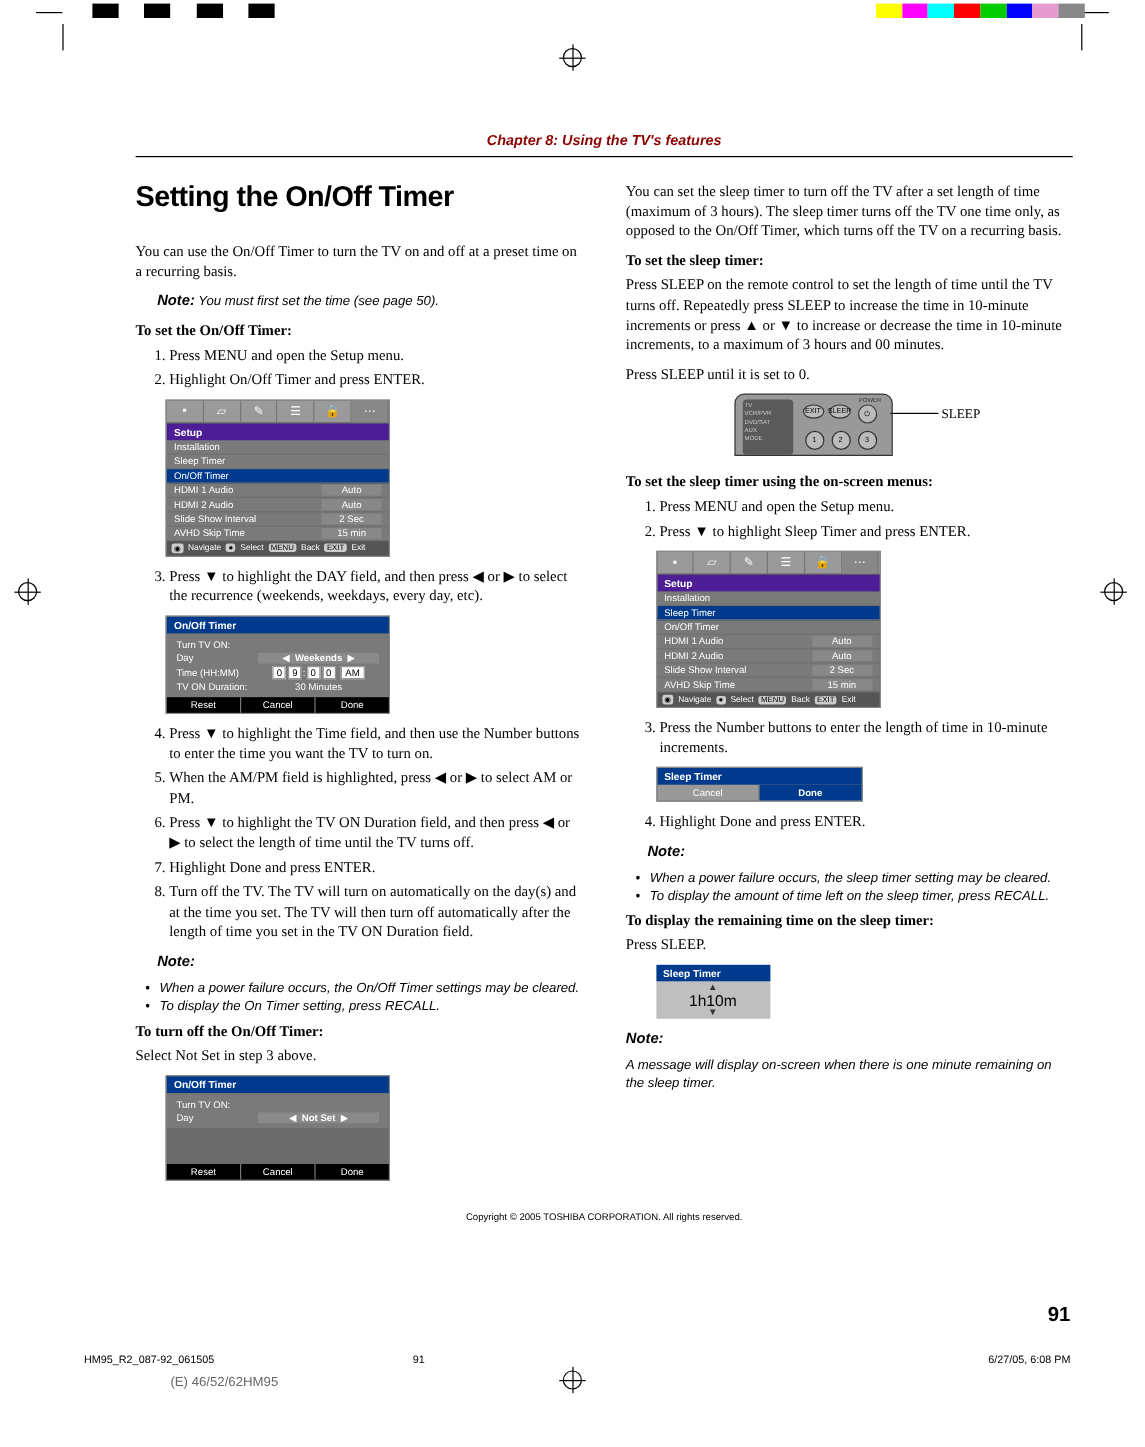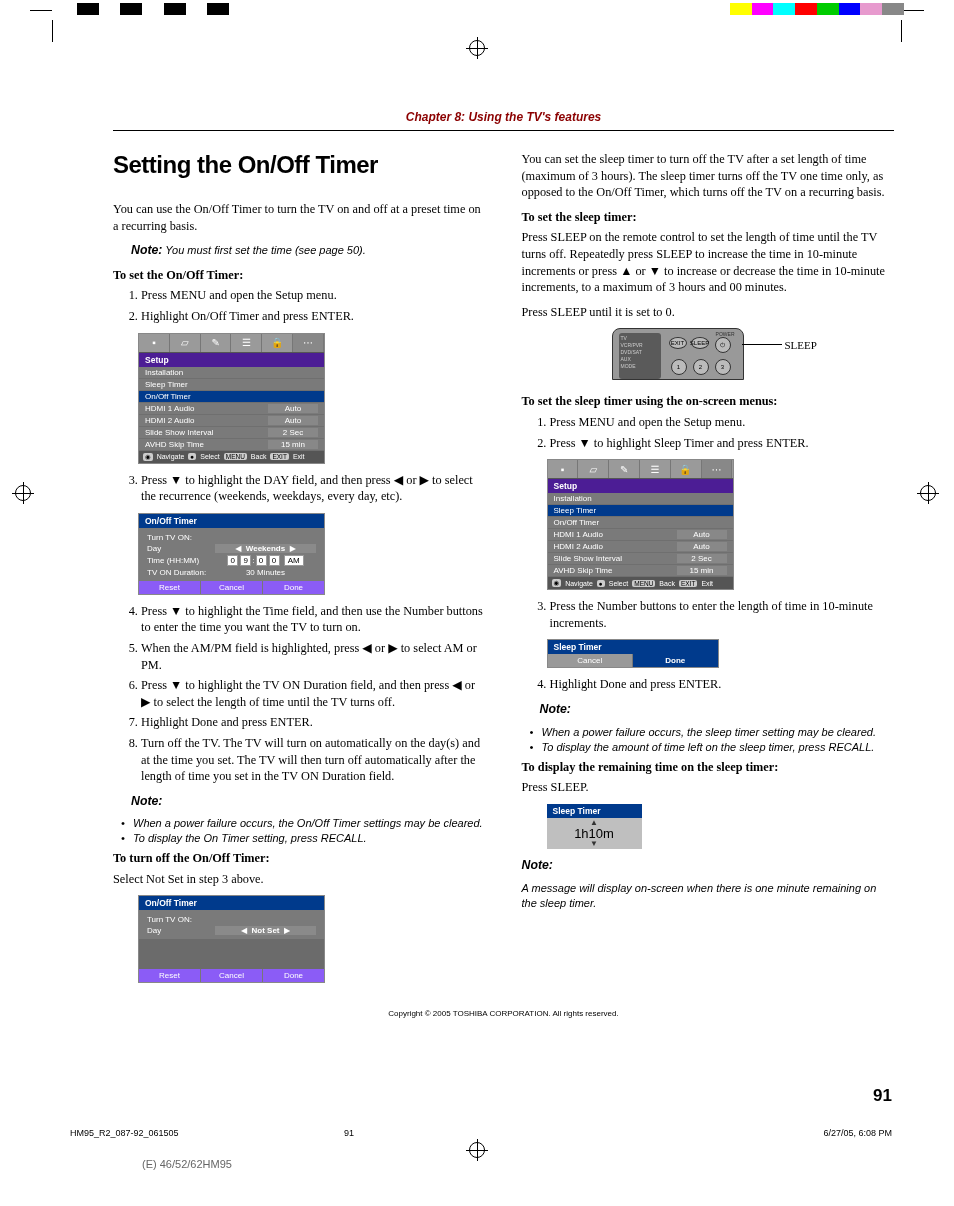--- a/index.html
+++ b/index.html
@@ -111,21 +111,21 @@
     width: 185px;
   }
   .osd2-title { background: #003a8c; padding: 2px 6px; font-weight: bold; font-size: 8.5px; }
   .osd2-body { background: #7a7a7a; padding: 3px 8px 2px 8px; }
   .osd2-row { display: flex; align-items: center; margin: 2px 0; font-size: 8px; }
   .osd2-row .lbl { width: 68px; }
   .osd2-row .mid { flex:1; display:flex; align-items:center; justify-content:center; }
   .osd2-row.hl .mid { background:#8a8a8a; }
   .arrow-lr { font-size: 8px; }
   .digit-box { display:inline-block; background:#fff; color:#000; width:9px; text-align:center; margin:0 1px; font-size:8px; border:1px solid #999; }
-  .osd2-btns { display:flex; background:#8b5cf6;align-items:center; }
+  .osd2-btns { display:flex; background:#000000;align-items:center; }
   .osd2-btns span { flex:1; text-align:center; padding:2px 0; font-size:8px; border-right:1px solid #777; }
   .osd2-btns span:last-child { border-right:none; }
   .sleep-remote {
     margin: 6px 0 10px 90px;
     position: relative;
     width: 200px;
     height: 55px;
   }
   .remote-body {
     width: 130px; height: 50px;
@@ -162,21 +162,21 @@
   .sleep-remain-title { background:#003a8c; color:#fff; padding:2px 6px; font-weight:bold; font-size:8.5px; }
   .sleep-remain-body { background:#bfbfbf; text-align:center; padding:2px 0; }
   .sleep-remain-body .val { font-size:13px; color:#000; }
   .sleep-remain-body .tri { font-size:8px; line-height:6px; color:#333; }
   .copyright { text-align:center; font-size:8px; font-family:Arial; margin-top:18px; }
   .page-num { position:absolute; right:62px; bottom:64px; font-family:Arial; font-weight:bold; font-size:17px; }
   .footer-meta { position:absolute; left:70px; bottom:32px; right:62px; display:flex; font-family:Arial; font-size:9px; }
   .footer-meta span:nth-child(1){ flex:1; }
   .footer-meta span:nth-child(2){ flex:1; text-align:left; }
   .footer-meta span:nth-child(3){ flex:1; text-align:right; }
-  .bottom-code { position:absolute; left:142px; bottom:0; font-family:Arial; font-size:11px; color:#666; }
+  .bottom-code { position:absolute; left:142px; bottom:12px; font-family:Arial; font-size:11px; color:#666; }
   .indent { margin-left: 18px; }
 </style>
 </head>
 <body>
 
 <div class="page">
 
   <span class="crop crop-h" style="top:10px; left:30px;"></span>
   <span class="crop crop-v" style="top:20px; left:52px;"></span>
   <span class="crop crop-h" style="top:10px; right:30px;"></span>

